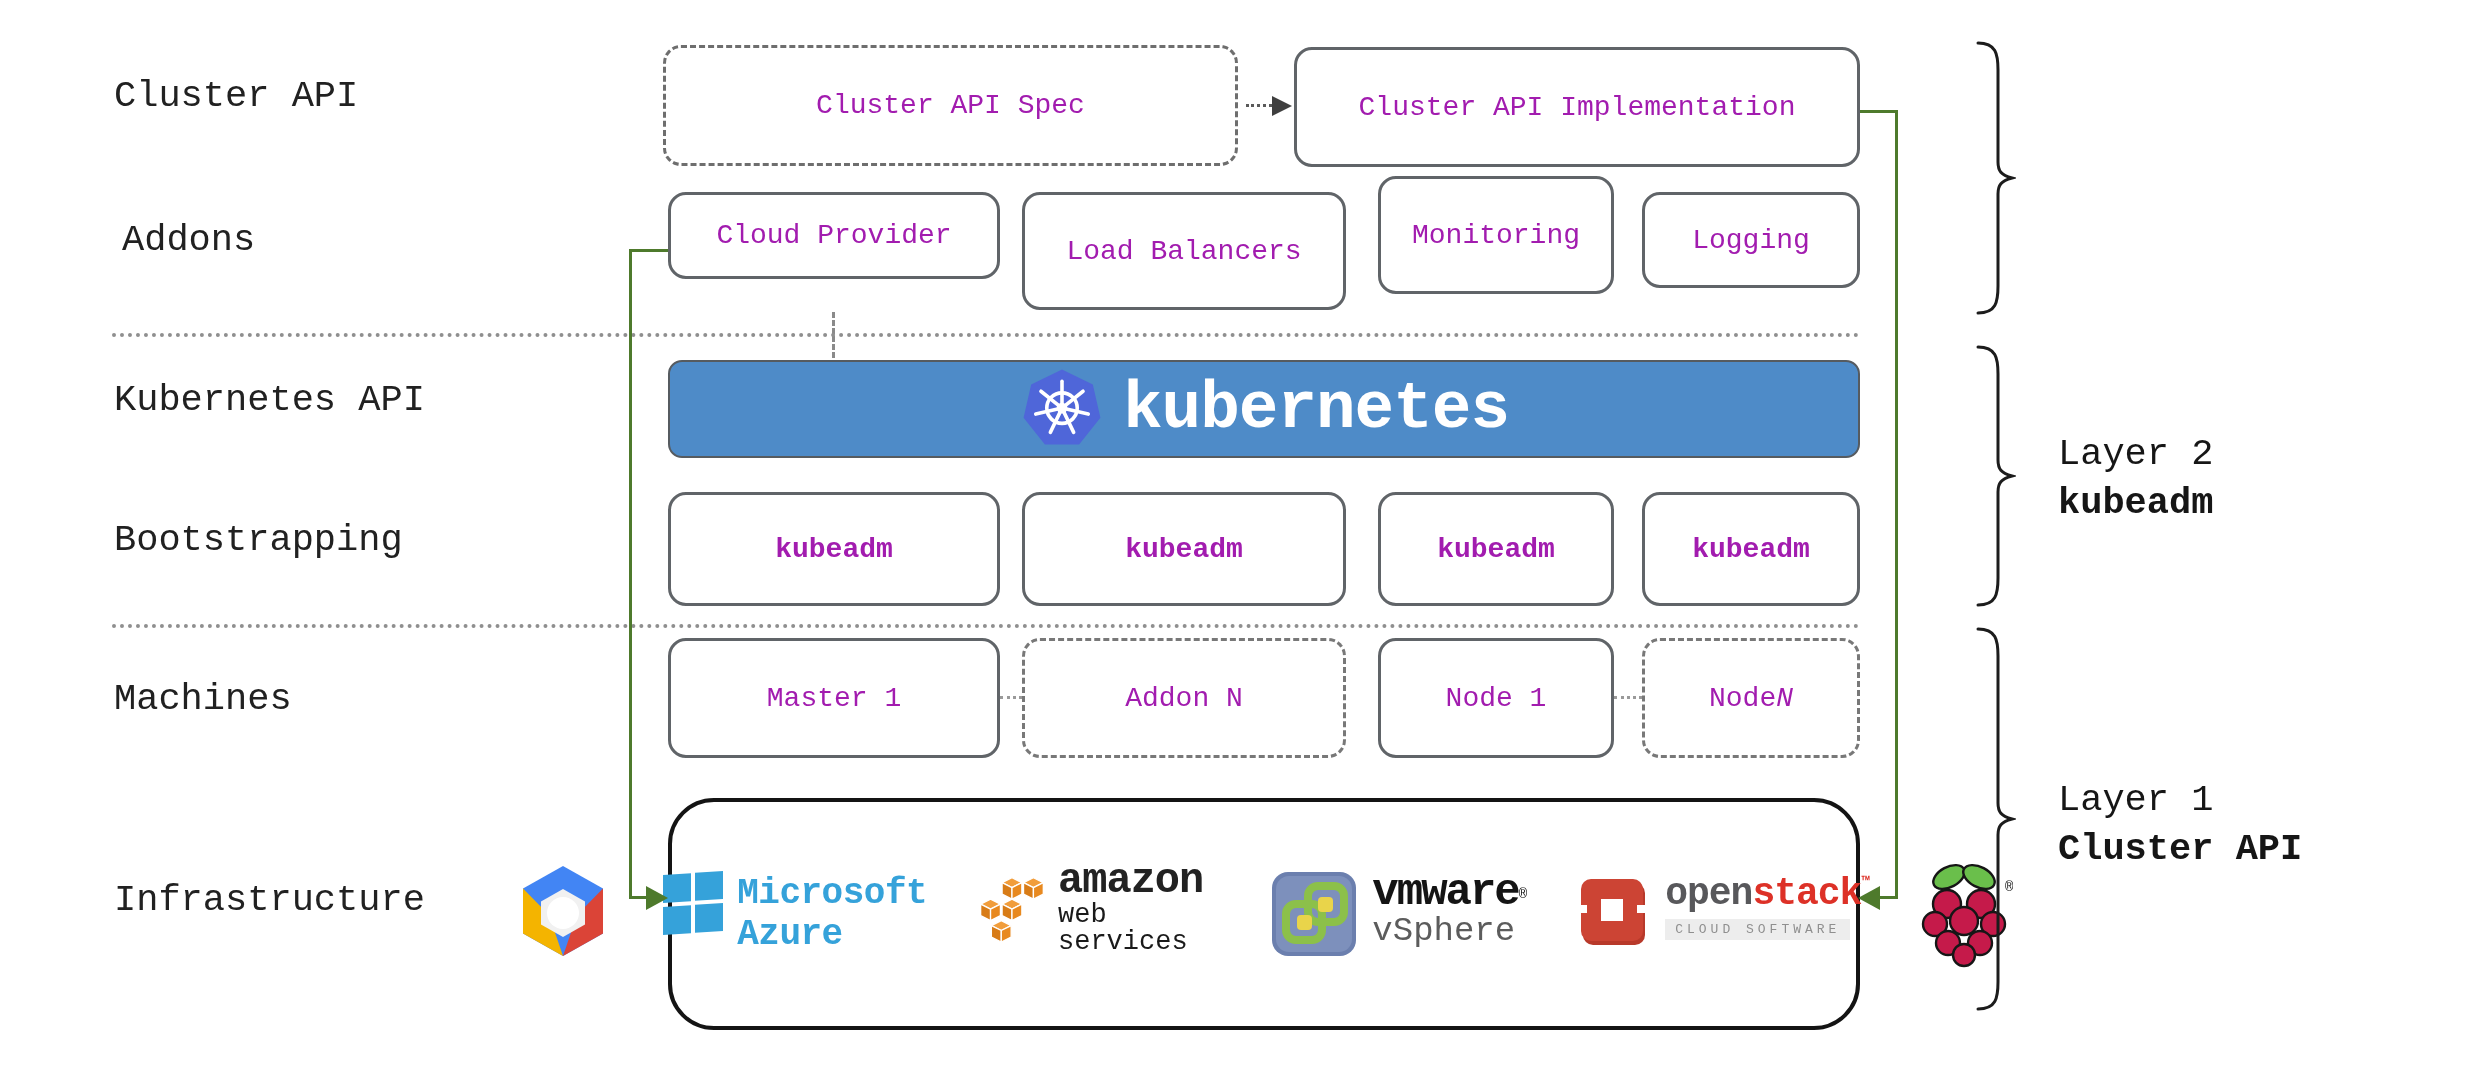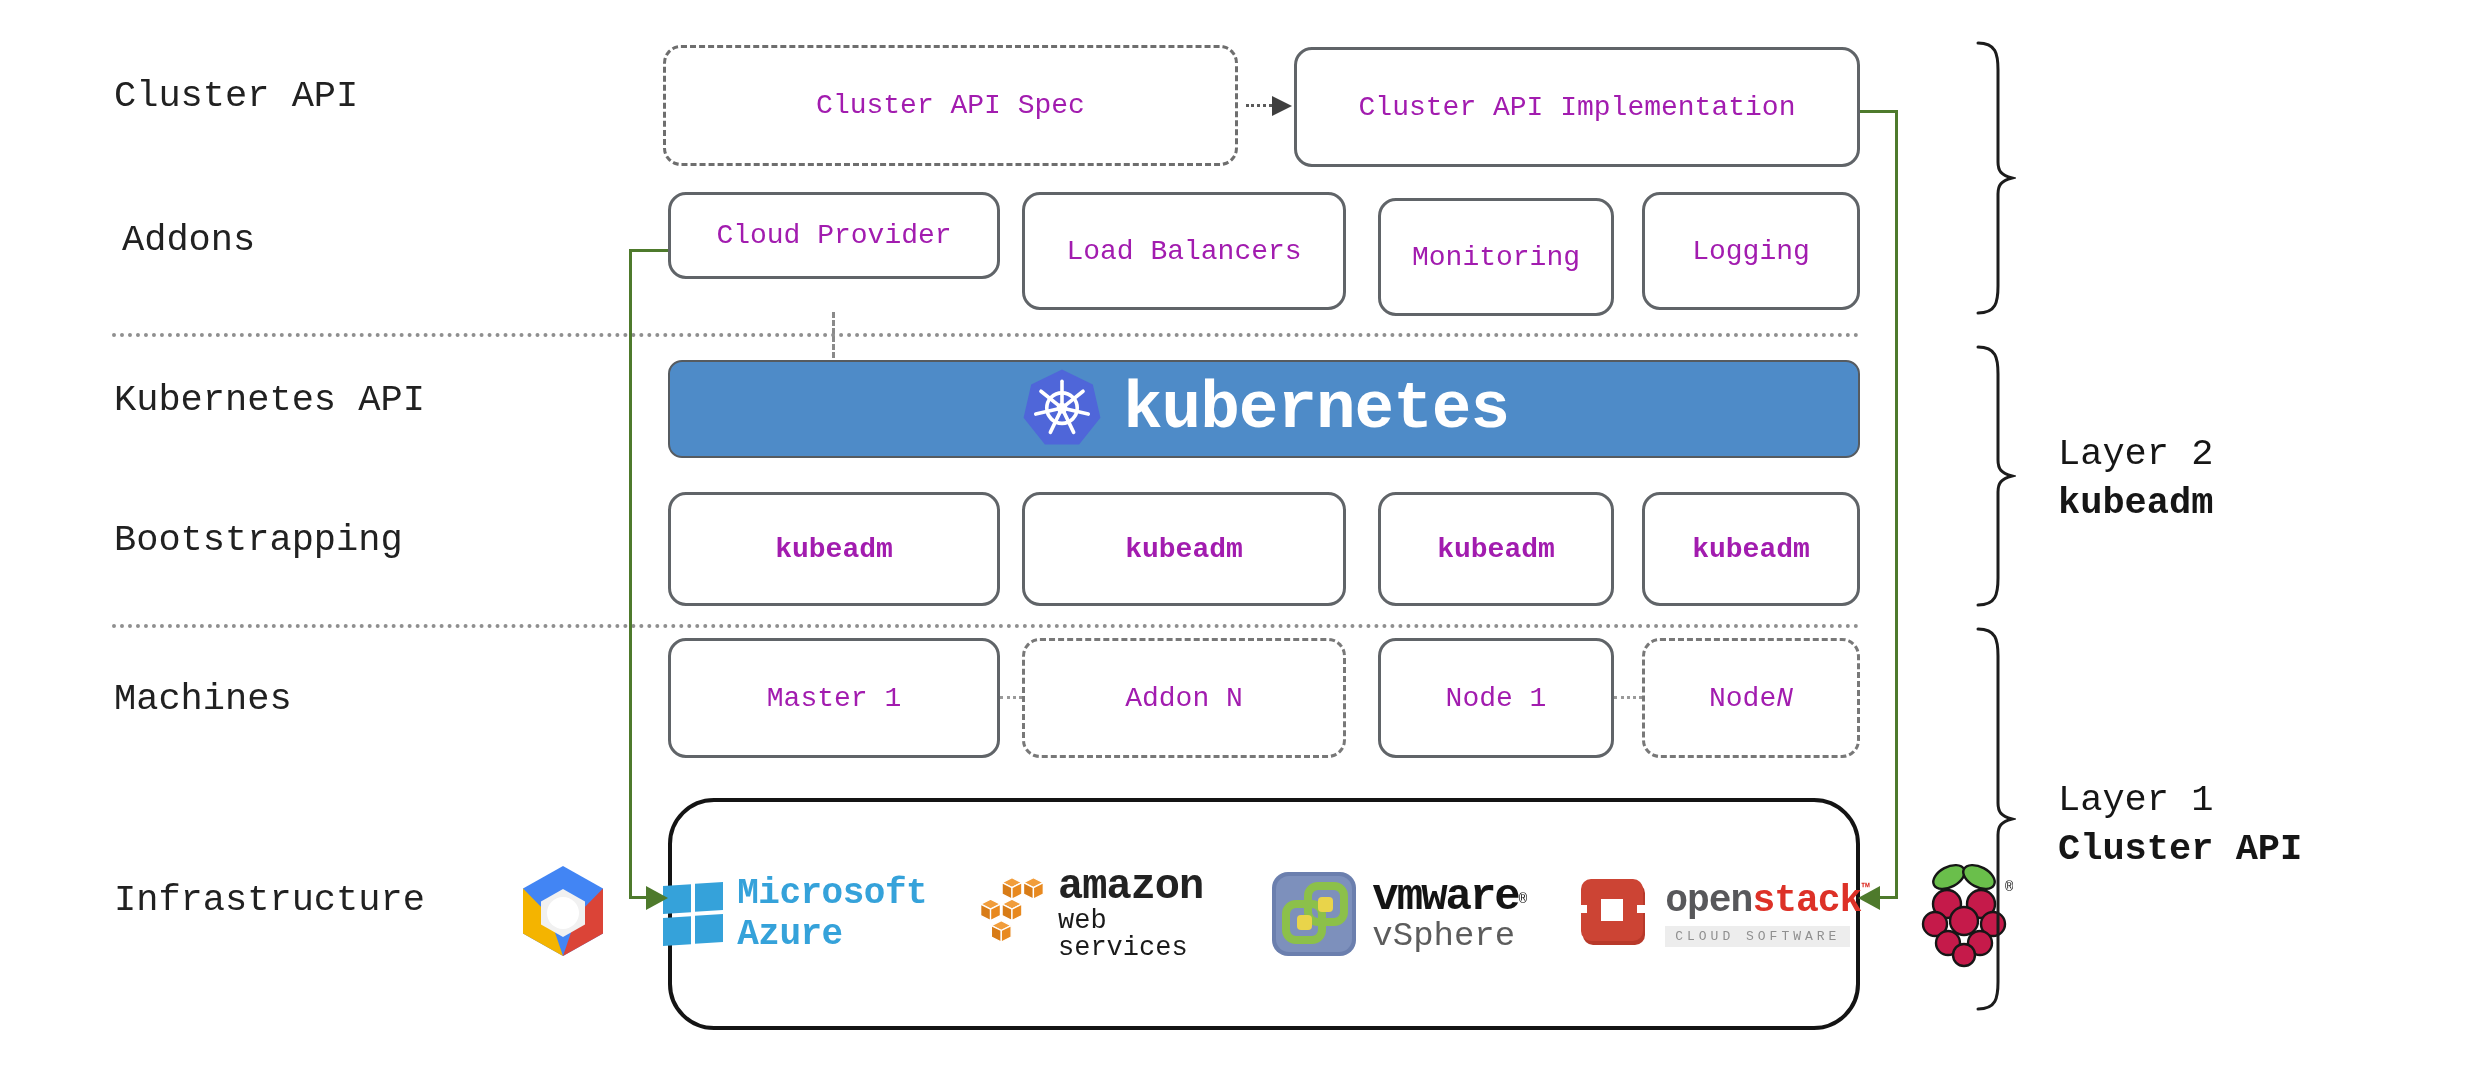--- a/index.html
+++ b/index.html
@@ -45,21 +45,21 @@
   .dotarrow-head{position:absolute;width:0;height:0;border-top:10px solid transparent;border-bottom:10px solid transparent;border-left:20px solid #3f3f3f;}
   
   .brace{position:absolute;}
   .layerlabel{position:absolute;left:2058px;font-size:37px;line-height:49px;color:#161616;white-space:nowrap;}
   .layerlabel .l2{font-weight:bold;}
   
   .infra-strip{
     position:absolute;left:688px;top:798px;width:1152px;height:232px;
     display:flex;align-items:center;justify-content:center;gap:52px;
   }
-  .logo-item{display:flex;align-items:center;gap:14px;}
+  .logo-item{display:flex;align-items:flex-start;gap:14px;}
   .azure-text{font-size:36px;font-weight:bold;color:#35a2da;letter-spacing:-0.5px;}
   .aws-text{display:flex;flex-direction:column;align-items:flex-start;line-height:1;margin-left:-6px;}
   .aws-amazon{font-size:42px;font-weight:bold;color:#222;letter-spacing:-1px;}
   .aws-web{font-size:27px;color:#1a1a1a;letter-spacing:0;}
   .vmware-text{display:flex;flex-direction:column;line-height:1;align-items:flex-start;}
   .vmware-main{font-size:44px;font-weight:bold;color:#141414;letter-spacing:-2px;}
   .vmware-sub{font-size:34px;color:#5c5c5c;letter-spacing:0;}
   .os-text{display:flex;flex-direction:column;align-items:flex-start;line-height:1;}
   .os-word{font-size:38px;font-weight:bold;letter-spacing:-1px;}
   .os-open{color:#58585b;}
@@ -81,22 +81,22 @@
   <div class="rowlabel" style="top:699px;">Machines</div>
   <div class="rowlabel" style="top:900px;">Infrastructure</div>
 
   <div class="dbox dashed" style="left:663px;top:45px;width:575px;height:121px;">Cluster API Spec</div>
   <div class="dotarrow-line" style="left:1246px;top:104px;width:26px;"></div>
   <div class="dotarrow-head" style="left:1272px;top:96px;"></div>
   <div class="dbox" style="left:1294px;top:47px;width:566px;height:120px;">Cluster API Implementation</div>
 
   <div class="dbox" style="left:668px;top:192px;width:332px;height:87px;">Cloud Provider</div>
   <div class="dbox" style="left:1022px;top:192px;width:324px;height:118px;">Load Balancers</div>
-  <div class="dbox" style="left:1378px;top:198px;width:236px;height:118px;">Monitoring</div>
-  <div class="dbox" style="left:1642px;top:192px;width:218px;height:118px;">Logging</div>
+  <div class="dbox" style="left:1378px;top:176px;width:236px;height:118px;">Monitoring</div>
+  <div class="dbox" style="left:1642px;top:192px;width:218px;height:96px;">Logging</div>
 
   <div class="dashdrop" style="left:832px;top:312px;height:46px;"></div>
 
   <div class="dotsep" style="left:112px;top:333px;width:1748px;"></div>
 
   <div class="kbanner">
     <svg width="86" height="86" viewBox="-48 -48 96 96">
       <polygon points="0,-44 34.4,-27.4 42.9,9.8 19.1,39.6 -19.1,39.6 -42.9,9.8 -34.4,-27.4" fill="#4f66d9"></polygon>
       <g stroke="#ffffff" stroke-width="4" fill="none" stroke-linecap="round">
         <circle cx="0" cy="-1" r="17"></circle>

